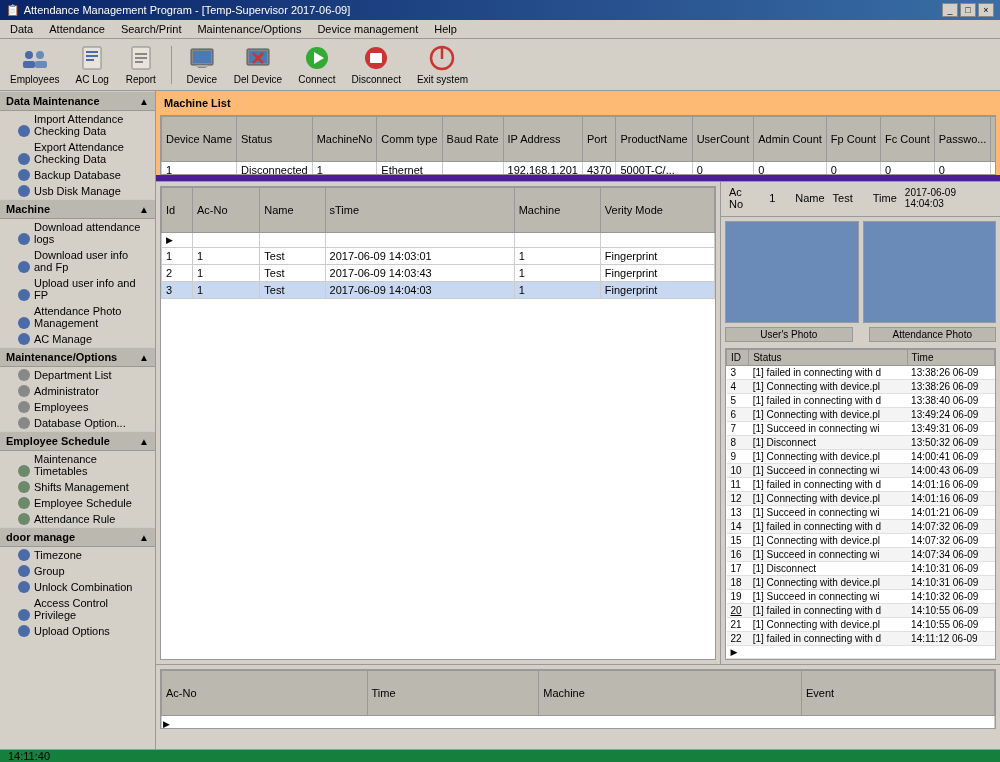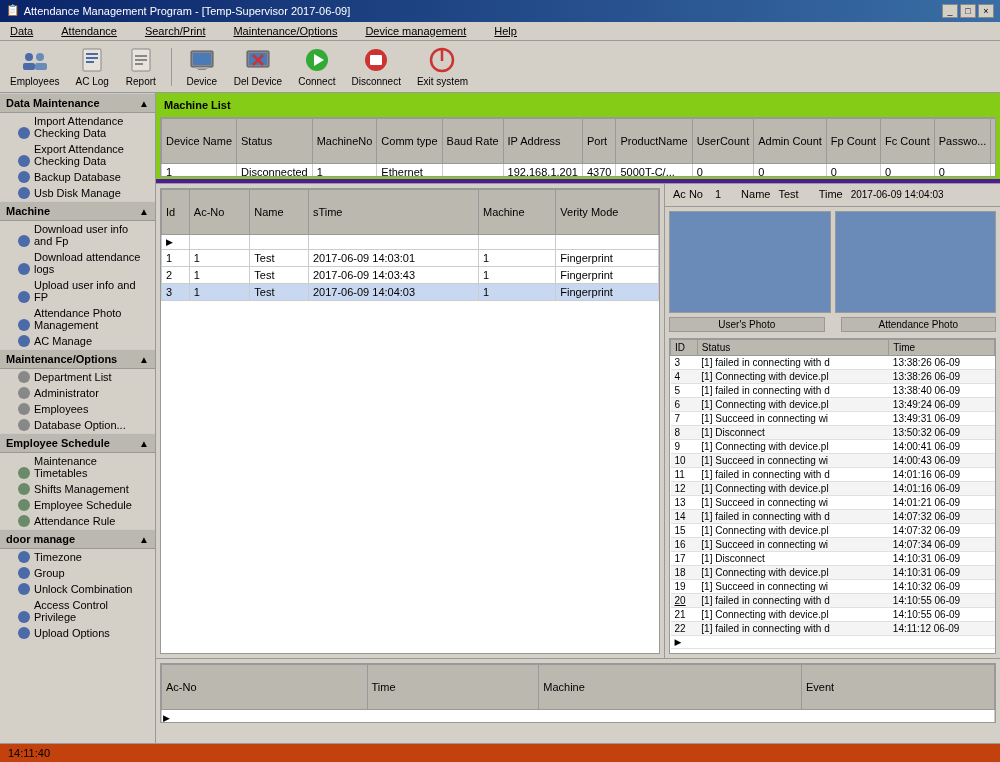--- a/index.html
+++ b/index.html
@@ -4,21 +4,21 @@
   <style>
     * { margin: 0; padding: 0; box-sizing: border-box; }
     body { font-family: 'Segoe UI', Tahoma, Geneva, Verdana, sans-serif; font-size: 11px; background: #d4d0c8; overflow: hidden; }
     
     
     .title-bar { background: linear-gradient(to right, #0a246a, #3a6ea5); color: white; padding: 3px 6px; font-size: 11px; display: flex; align-items: center; justify-content: space-between; height: 22px; }
     .title-bar-controls { display: flex; gap: 2px; }
     .title-btn { width: 16px; height: 14px; background: #d4d0c8; border: 1px solid #888; font-size: 9px; cursor: pointer; display: flex; align-items: center; justify-content: center; color: #000; }
     
     
-    .menu-bar { background: #d4d0c8; border-bottom: 1px solid #999; padding: 2px 4px; display: flex; gap: 16px; height: 20px; align-items: center; text-decoration: underline; }
+    .menu-bar { background: #d4d0c8; border-bottom: 1px solid #999; padding: 2px 4px; display: flex; gap: 4px; height: 20px; align-items: center; }
     .menu-item { padding: 1px 6px; font-size: 11px; cursor: pointer; }
     
     
     .toolbar { background: #d4d0c8; border-bottom: 1px solid #999; padding: 4px 6px; display: flex; gap: 8px; align-items: center; height: 52px; }
     .tool-btn { display: flex; flex-direction: column; align-items: center; gap: 2px; cursor: pointer; padding: 2px 4px; min-width: 40px; }
     .tool-icon { width: 28px; height: 28px; display: flex; align-items: center; justify-content: center; font-size: 18px; }
     .tool-label { font-size: 10px; color: #000; }
     .toolbar-sep { width: 1px; height: 38px; background: #999; margin: 0 2px; }
     
     
@@ -31,61 +31,61 @@
     .sidebar-header-icon { font-size: 10px; }
     .sidebar-item { padding: 2px 6px 2px 18px; font-size: 11px; cursor: pointer; display: flex; align-items: flex-end; gap: 4px; color: #000; }
     .sidebar-bullet { width: 12px; height: 12px; border-radius: 50%; background: #6a8a6a; display: inline-block; flex-shrink: 0; }
     .sidebar-bullet-blue { background: #4a6aa8; }
     .sidebar-bullet-lock { background: #888; }
     
     
     .content-area { flex: 1; display: flex; flex-direction: column; overflow: hidden; background: #d4d0c8; }
     
     
-    .machine-list-panel { background: #84cc16; border-bottom: 4px solid #4c1d95; padding: 4px; flex-shrink: 0; }
+    .machine-list-panel { background: #fdba74; border-bottom: 6px solid #4c1d95; padding: 4px; flex-shrink: 0; }
     .panel-title { font-size: 11px; font-weight: bold; padding: 2px 4px; margin-bottom: 4px; }
     
     
     .data-table { width: 100%; border-collapse: collapse; font-size: 11px; }
     .data-table th { background: #bbb8b0; border: 1px solid #999; padding: 16px 4px; text-align: left; font-weight: normal; white-space: nowrap; }
     .data-table td { border: 1px solid #ccc; padding: 2px 4px; white-space: nowrap; background: white; }
     .data-table tr.selected td { background: #c8d8f0; }
     
     .table-container { overflow: auto; background: white; border: 1px solid #999; }
     
     
     .middle-section { display: flex; flex: 1; overflow: hidden; border-top: 1px solid #999; }
     
     
     .attendance-log { flex: 1; display: flex; flex-direction: column; overflow: hidden; padding: 4px; }
     .log-table-container { overflow: auto; flex: 1; background: white; border: 1px solid #999; }
     
     
-    .right-panel { width: 336px; flex-shrink: 0; display: flex; flex-direction: column; border-left: 1px solid #999; background: #d4d0c8; justify-content: center; }
+    .right-panel { width: 280px; flex-shrink: 0; display: flex; flex-direction: column; border-left: 1px solid #999; background: #d4d0c8; justify-content: center; }
     .right-info { padding: 4px 8px; font-size: 11px; border-bottom: 1px solid #999; background: #d4d0c8; }
     .right-info-row { display: flex; align-items: center; gap: 4px; margin-bottom: 2px; }
     .right-photos { display: flex; gap: 4px; padding: 4px; height: 110px; }
     .photo-box { flex: 1; border: 1px solid #999; background: #6a8ab8; display: flex; align-items: center; justify-content: center; }
     .photo-labels { display: flex; gap: 16px; padding: 0 4px 2px 4px; font-size: 10px; }
     .photo-label { flex: 1; text-align: center; background: #bbb8b0; border: 1px solid #999; padding: 1px; }
     
     
     .status-log-container { flex: 1; overflow: auto; background: white; border: 1px solid #999; margin: 4px; }
     .status-table { width: 100%; border-collapse: collapse; font-size: 10px; }
     .status-table th { background: #bbb8b0; border: 1px solid #999; padding: 2px 4px; text-align: left; font-weight: normal; position: sticky; top: 0; }
     .status-table td { border-bottom: 1px solid #e0e0e0; padding: 1px 4px; white-space: nowrap; }
     .status-table tr:nth-child(even) td { background: #f4f4f4; }
     
     
     .exception-panel { height: 85px; border-top: 1px solid #999; padding: 4px; flex-shrink: 0; }
     .exception-title { font-size: 11px; font-weight: bold; margin-bottom: 3px; }
     .exception-table-container { overflow: auto; height: 60px; background: white; border: 1px solid #999; }
     
     
-    .status-bar { height: 20px; background: #c2410c; border-top: 1px solid #999; display: flex; align-items: center; padding: 0 8px; font-size: 11px; }
+    .status-bar { height: 20px; background: #15803d; border-top: 1px solid #999; display: flex; align-items: center; padding: 0 8px; font-size: 11px; }
     
     
     ::-webkit-scrollbar { width: 16px; height: 16px; }
     ::-webkit-scrollbar-track { background: #d4d0c8; }
     ::-webkit-scrollbar-thumb { background: #b8b4ac; border: 1px solid #888; }
     ::-webkit-scrollbar-button { background: #d4d0c8; border: 1px solid #888; height: 16px; width: 16px; }
     
     .tri-marker { color: #000; font-size: 9px; }
   </style>
 </head>
@@ -225,25 +225,25 @@
         </div>
       </div>
 
       <div class="sidebar-section">
         <div class="sidebar-header">
           <span>Machine</span>
           <span class="sidebar-header-icon">▲</span>
         </div>
         <div class="sidebar-item">
           <span class="sidebar-bullet sidebar-bullet-blue"></span>
+          <span>Download attendance logs</span>
+        </div>
+        <div class="sidebar-item">
+          <span class="sidebar-bullet sidebar-bullet-blue"></span>
           <span>Download user info and Fp</span>
-        </div>
-        <div class="sidebar-item">
-          <span class="sidebar-bullet sidebar-bullet-blue"></span>
-          <span>Download attendance logs</span>
         </div>
         <div class="sidebar-item">
           <span class="sidebar-bullet sidebar-bullet-blue"></span>
           <span>Upload user info and FP</span>
         </div>
         <div class="sidebar-item">
           <span class="sidebar-bullet sidebar-bullet-blue"></span>
           <span>Attendance Photo Management</span>
         </div>
         <div class="sidebar-item">

